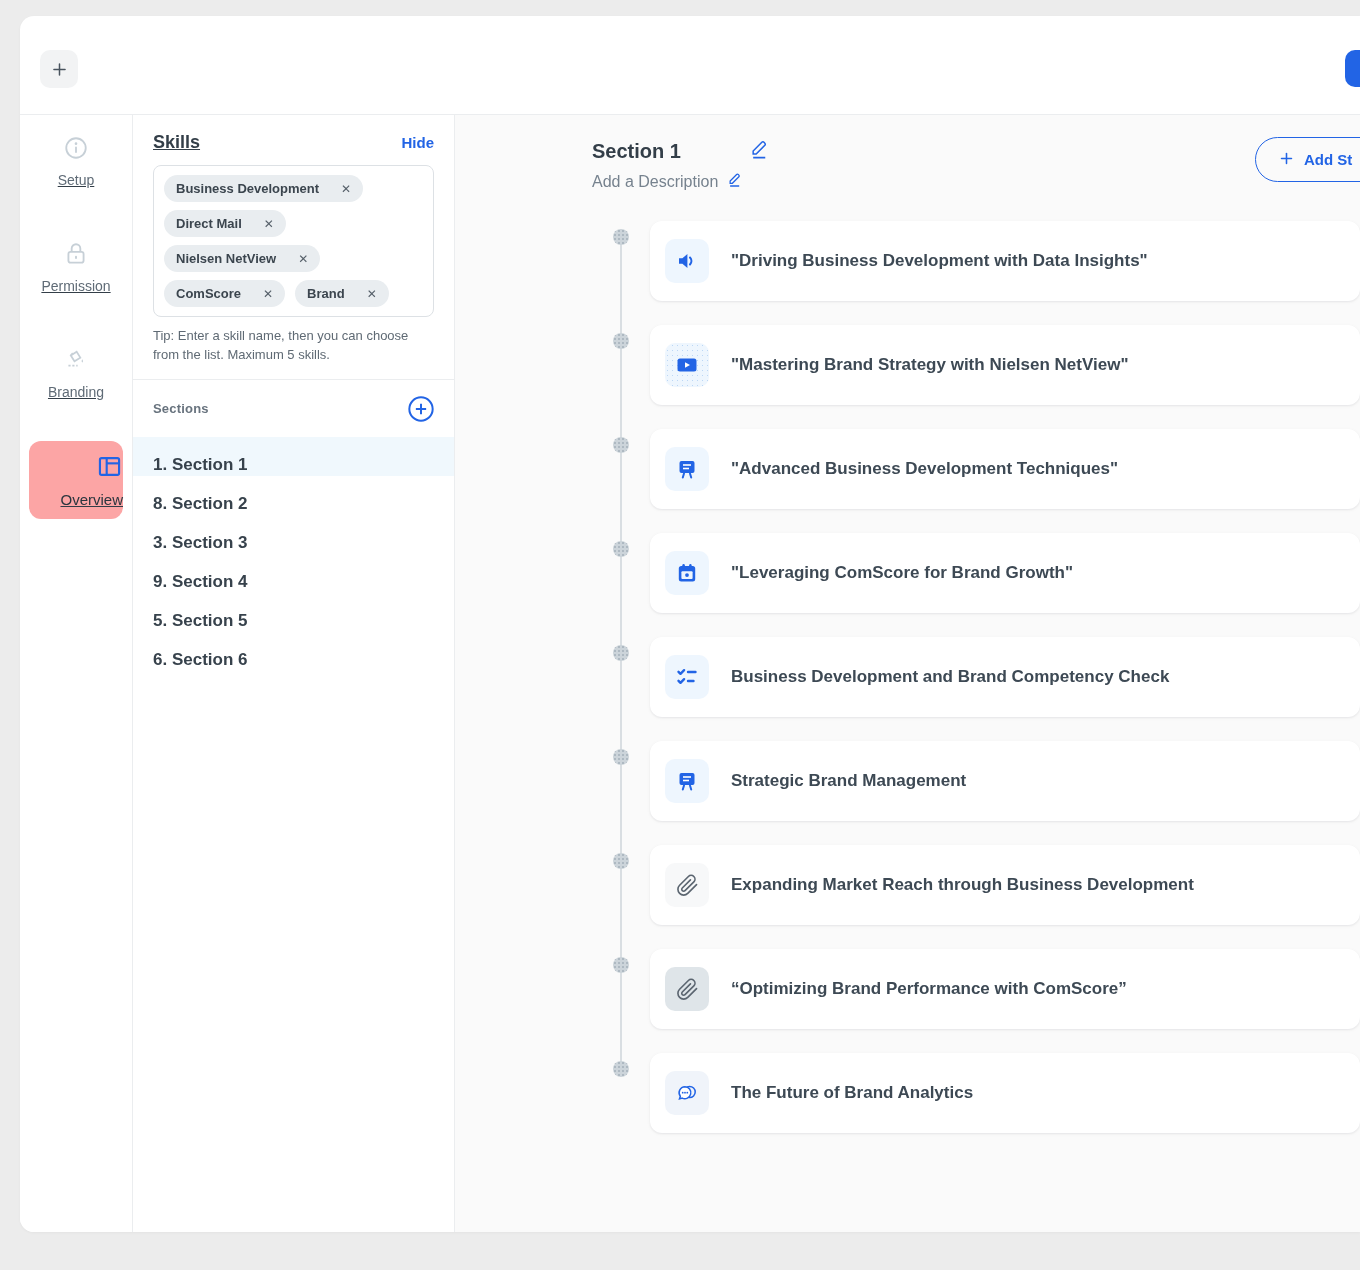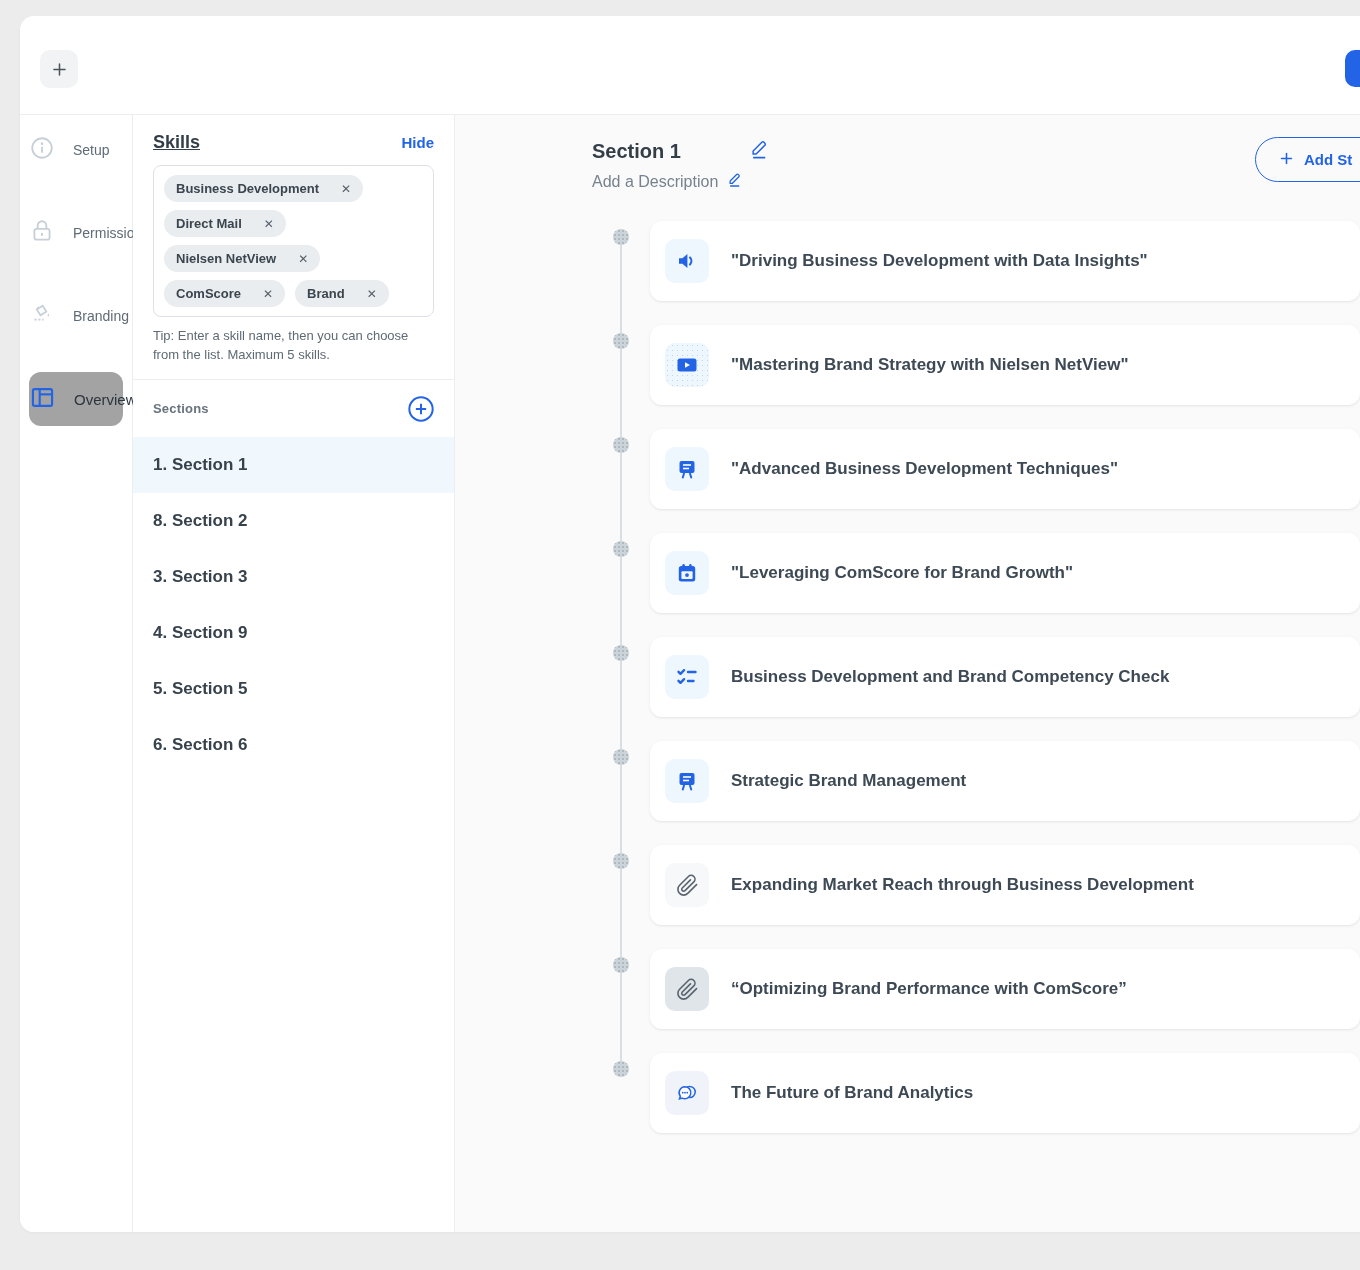--- a/index.html
+++ b/index.html
@@ -30,25 +30,25 @@
     background:#2264e5; border:none; border-radius:10px; cursor:pointer;
   }
 
   
   .sidebar {
     width:113px; flex:0 0 113px; border-right:1px solid #ebedef;
     background:#fff; padding-top:8px;
   }
   .side-item {
     width:94px; margin:0 auto 30px; padding:12px 0 11px;
-    display:flex; align-items:center; gap:18px;
-    border-radius:12px; cursor:pointer;
+    display:flex; flex-direction:column; align-items:center; gap:7px;
+    border-radius:12px; cursor:pointer;text-decoration:underline;
   }
   .side-item .lbl { font-size:14px; color:#5f6b76; }
-  .side-item.active { background:#a3a3a3; }
+  .side-item.active { background:#fca5a5;align-items:flex-end; }
   .side-item.active .lbl { color:#2b353e; font-weight:500; font-size:15px; }
 
   
   .panel {
     width:322px; flex:0 0 322px; border-right:1px solid #ebedef;
     background:#fff; display:flex; flex-direction:column;
   }
   .skills { padding:17px 20px 14px; }
   .skills-head { display:flex; align-items:center; justify-content:space-between; margin-bottom:12px; }
   .skills-title { font-size:18px; font-weight:700; color:#333e48;text-decoration:underline; }
@@ -63,21 +63,21 @@
     display:inline-flex; align-items:center; gap:22px; cursor:default; white-space:nowrap;
   }
   .pill .x { font-weight:400; color:#555f69; font-size:12px; cursor:pointer; }
   .tip { margin-top:10px; font-size:13px; line-height:1.45; color:#5f6a74; }
 
   .sections { border-top:1px solid #ebedef; }
   .sections-head { display:flex; align-items:center; justify-content:space-between; padding:15px 19px 14px 20px; }
   .sections-title { font-size:13px; font-weight:700; color:#68737e; letter-spacing:.2px; }
   .circle-plus { width:28px; height:28px; cursor:pointer; }
   .section-row {
-    height:56px; line-height:55px; padding-left:20px;
+    height:39px; line-height:55px; padding-left:20px;
     font-size:17px; font-weight:600; color:#37424c; cursor:pointer;
   }
   .section-row.active { background:#f0f8fd; }
 
   
   .main { flex:1; background:#fafafa; position:relative; min-width:0; }
   .main-head { padding:23px 0 0 137px; }
   .title-row { display:flex; align-items:center; }
   .main-title { font-size:20px; font-weight:700; color:#333e48; }
   .title-row .edit { margin-left:68px; cursor:pointer; }
@@ -215,21 +215,21 @@
             <svg width="28" height="28" viewBox="0 0 24 24" fill="none" stroke="#2264e5" stroke-width="1.7">
                 <circle cx="12" cy="12" r="10"></circle>
                 <line x1="12" y1="7.6" x2="12" y2="16.4"></line>
                 <line x1="7.6" y1="12" x2="16.4" y2="12"></line>
               </svg>
           </span>
         </div>
         <div class="section-row active">1. Section 1</div>
         <div class="section-row">8. Section 2</div>
         <div class="section-row">3. Section 3</div>
-        <div class="section-row">4. Section 9</div>
+        <div class="section-row">9. Section 4</div>
         <div class="section-row">5. Section 5</div>
         <div class="section-row">6. Section 6</div>
       </div>
     </aside>
 
     <main class="main">
       <div class="main-head">
         <div class="title-row">
           <span class="main-title">Section 1</span>
           <span class="edit">

